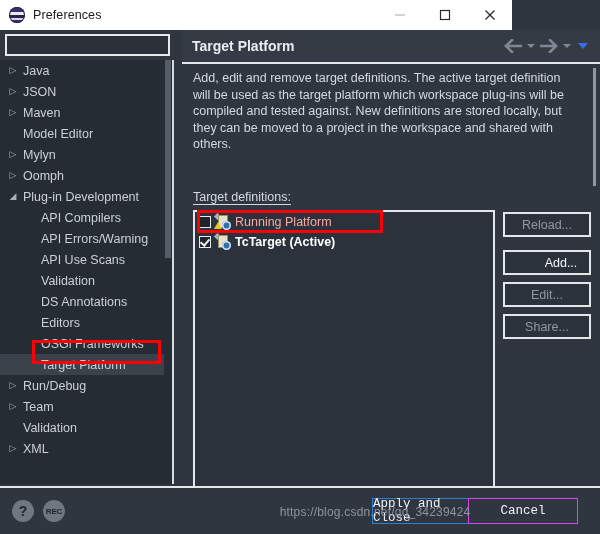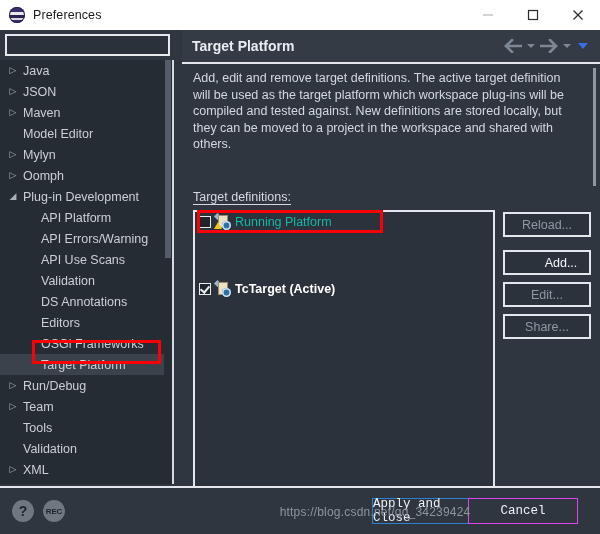--- a/index.html
+++ b/index.html
@@ -20,21 +20,21 @@
     width: 600px;
     height: 534px;
     background: #2f3640;
     overflow: hidden;
   }
 
   
   .titlebar {
     position: absolute;
     left: 0; top: 0;
-    width: 600px; height: 30px;
+    width: 512px; height: 30px;
     background: #ffffff;
     display: flex;
     align-items: center;
   }
   .title-left {
     display: flex;
     align-items: center;
     padding-left: 9px;
     gap: 8px;
     flex: 1;
@@ -224,24 +224,24 @@
     border: 2px solid #e3e7eb;
     background: #2b323b;
   }
   .list-row {
     height: 20px;
     display: flex;
     align-items: center;
     padding-left: 4px;
     gap: 5px;
     font-size: 12.5px;
-    color: #14b8a6;
+    color: #fca5a5;
     white-space: nowrap;
   }
-  .list-row.active { color: #ffffff; font-weight: bold; margin-top: 47px; }
+  .list-row.active { color: #ffffff; font-weight: bold; }
   .chk {
     width: 12px; height: 12px;
     box-sizing: border-box;
     border: 1px solid #e9ecef;
     background: #20252c;
     flex: 0 0 12px;
     position: relative;
   }
   .chk.checked::after {
     content: "";
@@ -444,21 +444,21 @@
             </div>
             <div class="tree-row depth1">
               <span class="twisty">▷</span>
               <span class="tree-label">Oomph</span>
             </div>
             <div class="tree-row depth1">
               <span class="twisty">◢</span>
               <span class="tree-label">Plug-in Development</span>
             </div>
             <div class="tree-row depth2">
-              <span class="tree-label">API Platform</span>
+              <span class="tree-label">API Compilers</span>
             </div>
             <div class="tree-row depth2">
               <span class="tree-label">API Errors/Warning</span>
             </div>
             <div class="tree-row depth2">
               <span class="tree-label">API Use Scans</span>
             </div>
             <div class="tree-row depth2">
               <span class="tree-label">Validation</span>
             </div>
@@ -474,24 +474,20 @@
             <div class="tree-row depth2 selected">
               <span class="tree-label">Target Platform</span>
             </div>
             <div class="tree-row depth1">
               <span class="twisty">▷</span>
               <span class="tree-label">Run/Debug</span>
             </div>
             <div class="tree-row depth1">
               <span class="twisty">▷</span>
               <span class="tree-label">Team</span>
-            </div>
-            <div class="tree-row depth1">
-              <span class="twisty"></span>
-              <span class="tree-label">Tools</span>
             </div>
             <div class="tree-row depth1">
               <span class="twisty"></span>
               <span class="tree-label">Validation</span>
             </div>
             <div class="tree-row depth1">
               <span class="twisty">▷</span>
               <span class="tree-label">XML</span>
             </div>
           </div>

